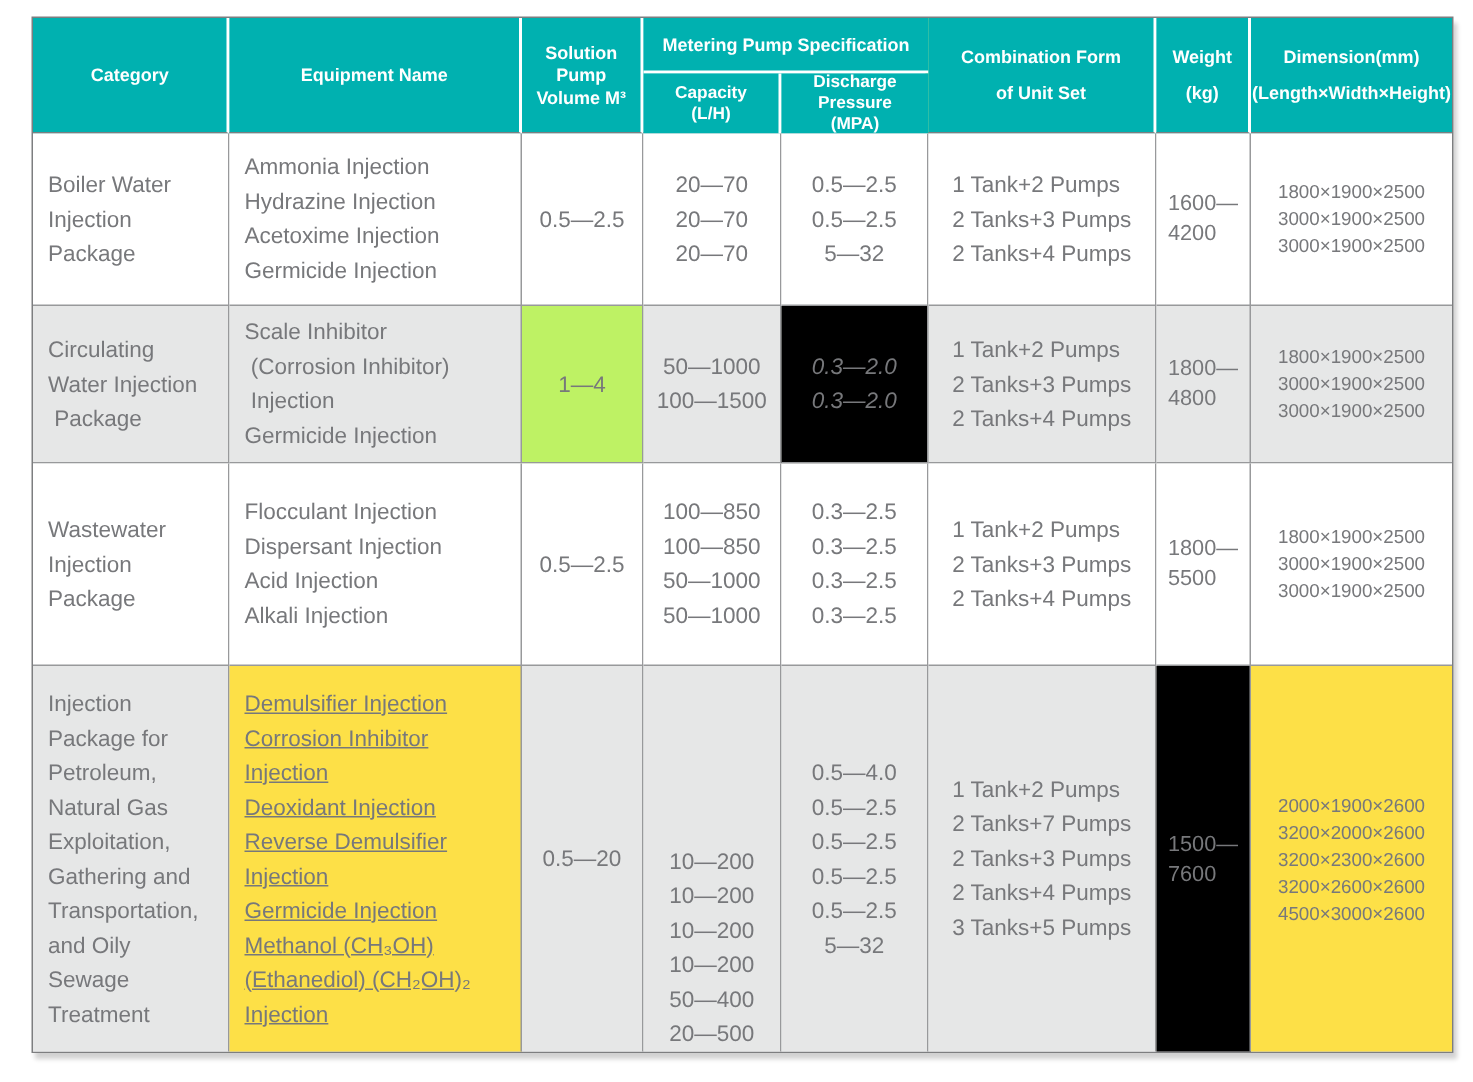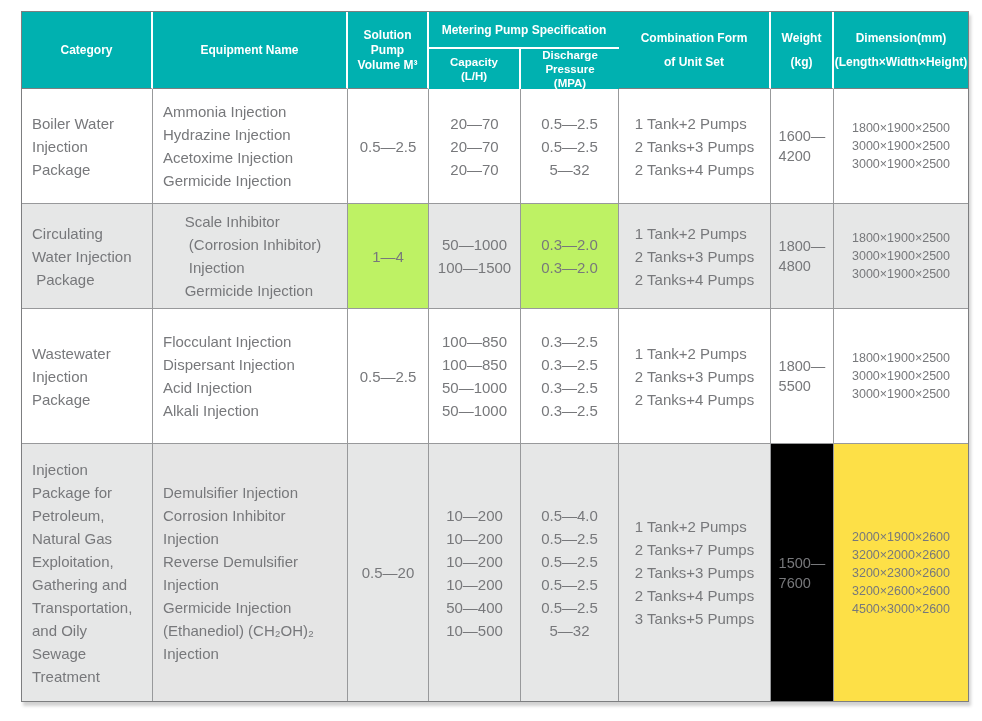--- a/index.html
+++ b/index.html
@@ -139,38 +139,38 @@
       </div>
     </div>
 
   <div class="cell left band-cell" style="background:#e6e7e7;">
       <div class="lines">
         <div>Circulating</div>
         <div>Water Injection</div>
         <div>&nbsp;Package</div>
       </div>
     </div>
-  <div class="cell left" style="background:#e6e7e7;justify-content:center;">
+  <div class="cell left" style="background:#e6e7e7;">
       <div class="lines">
         <div>Scale Inhibitor</div>
         <div>&nbsp;(Corrosion Inhibitor)</div>
         <div>&nbsp;Injection</div>
         <div>Germicide Injection</div>
       </div>
     </div>
   <div class="cell" style="background:#bef264;">
       <div class="num">1—4</div>
     </div>
   <div class="cell" style="background:#e6e7e7;">
       <div class="lines center">
         <div>50—1000</div>
         <div>100—1500</div>
       </div>
     </div>
-  <div class="cell" style="background:#bef264;">
+  <div class="cell" style="background:#000000;font-style:italic;">
       <div class="lines center">
         <div>0.3—2.0</div>
         <div>0.3—2.0</div>
       </div>
     </div>
   <div class="cell combo" style="background:#e6e7e7;">
       <div class="lines">
         <div>1 Tank+2 Pumps</div>
         <div>2 Tanks+3 Pumps</div>
         <div>2 Tanks+4 Pumps</div>
@@ -252,43 +252,45 @@
         <div>Petroleum,</div>
         <div>Natural Gas</div>
         <div>Exploitation,</div>
         <div>Gathering and</div>
         <div>Transportation,</div>
         <div>and Oily</div>
         <div>Sewage</div>
         <div>Treatment</div>
       </div>
     </div>
-  <div class="cell left" style="background:#e5e5e5;border-bottom:none;">
+  <div class="cell left" style="background:#fde047;border-bottom:none;text-decoration:underline;">
       <div class="lines">
         <div>Demulsifier Injection</div>
         <div>Corrosion Inhibitor</div>
         <div>Injection</div>
+        <div>Deoxidant Injection</div>
         <div>Reverse Demulsifier</div>
         <div>Injection</div>
         <div>Germicide Injection</div>
+        <div>Methanol&nbsp;(CH₃OH)</div>
         <div>(Ethanediol) (CH₂OH)₂</div>
         <div>Injection</div>
       </div>
     </div>
   <div class="cell" style="background:#e6e7e7;border-bottom:none;">
       <div class="num">0.5—20</div>
     </div>
-  <div class="cell" style="background:#e6e7e7;border-bottom:none;">
+  <div class="cell" style="background:#e6e7e7;border-bottom:none;align-items:flex-end;">
       <div class="lines center">
         <div>10—200</div>
         <div>10—200</div>
         <div>10—200</div>
         <div>10—200</div>
         <div>50—400</div>
-        <div>10—500</div>
+        <div>20—500</div>
       </div>
     </div>
   <div class="cell" style="background:#e6e7e7;border-bottom:none;">
       <div class="lines center">
         <div>0.5—4.0</div>
         <div>0.5—2.5</div>
         <div>0.5—2.5</div>
         <div>0.5—2.5</div>
         <div>0.5—2.5</div>
         <div>5—32</div>

